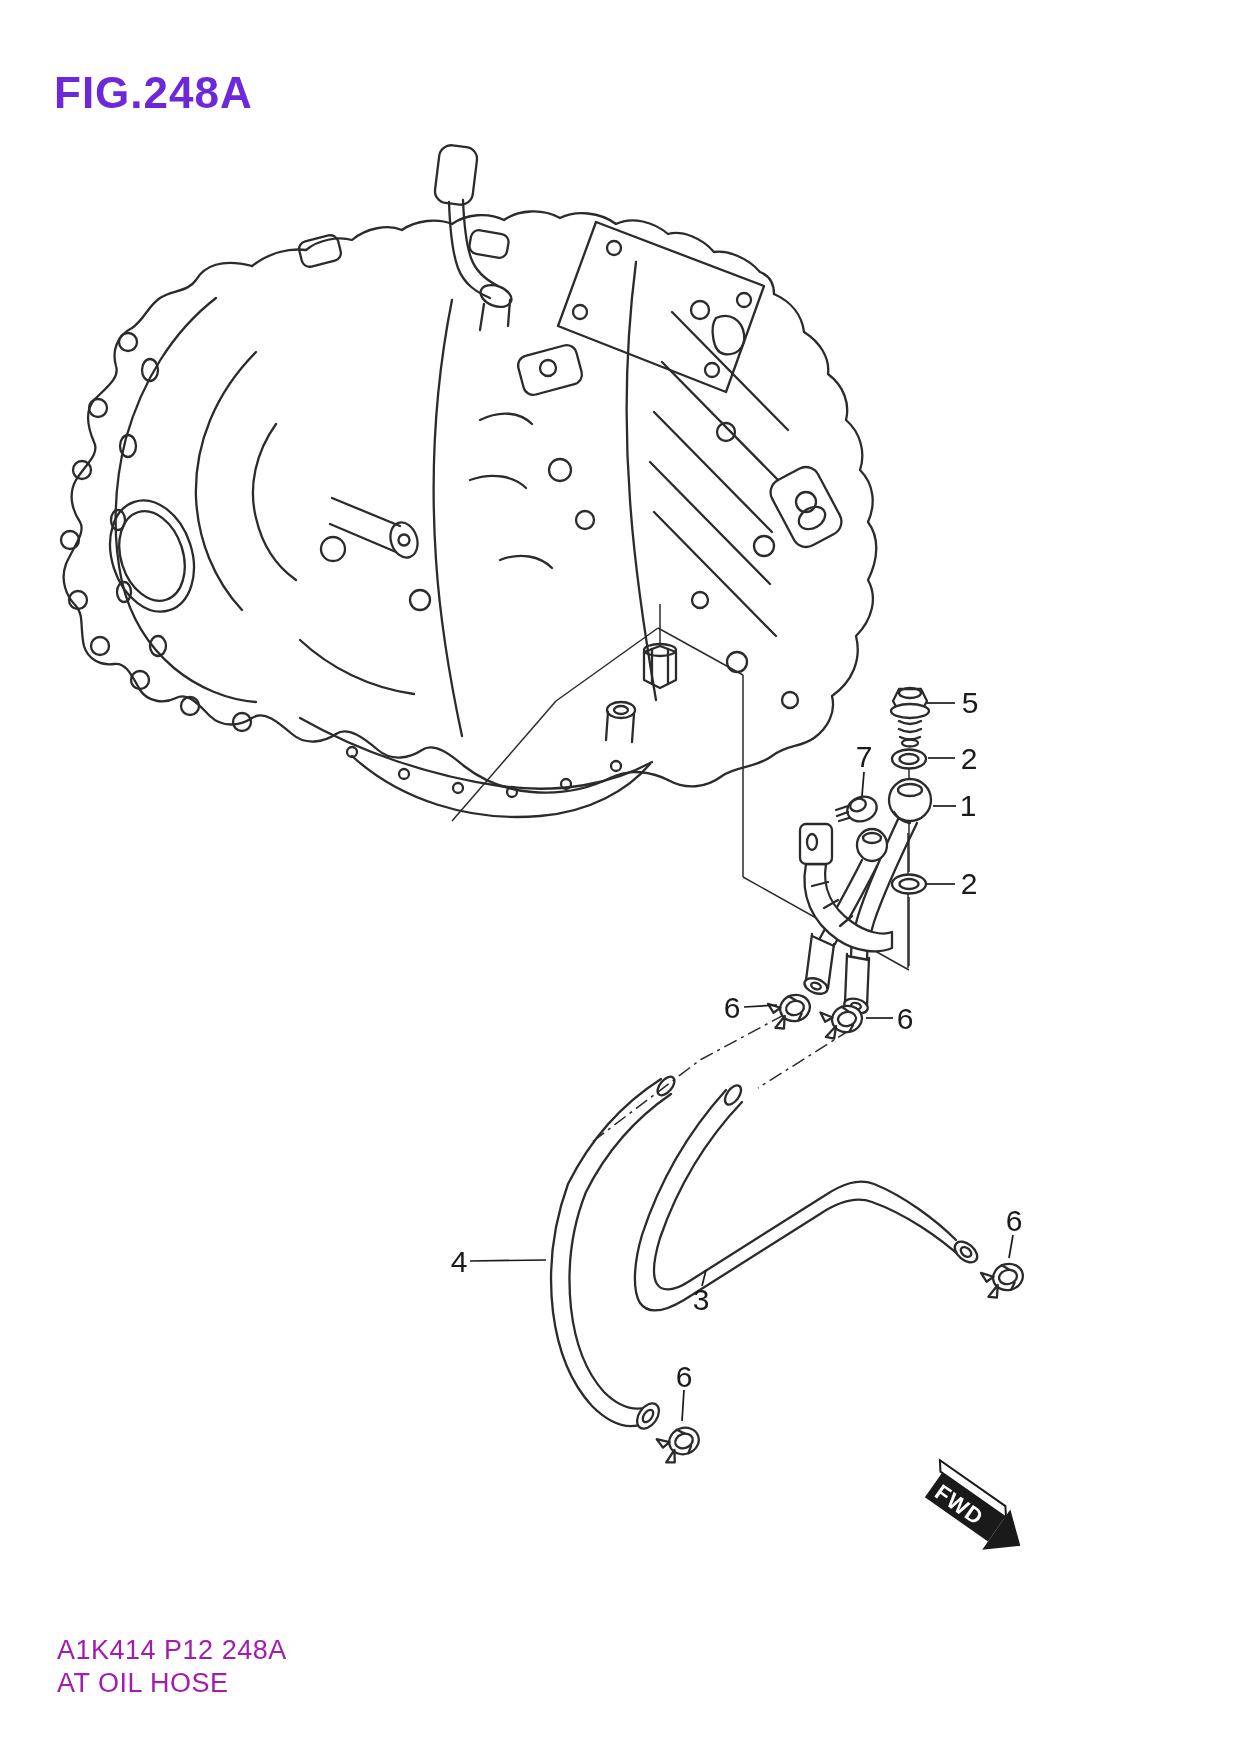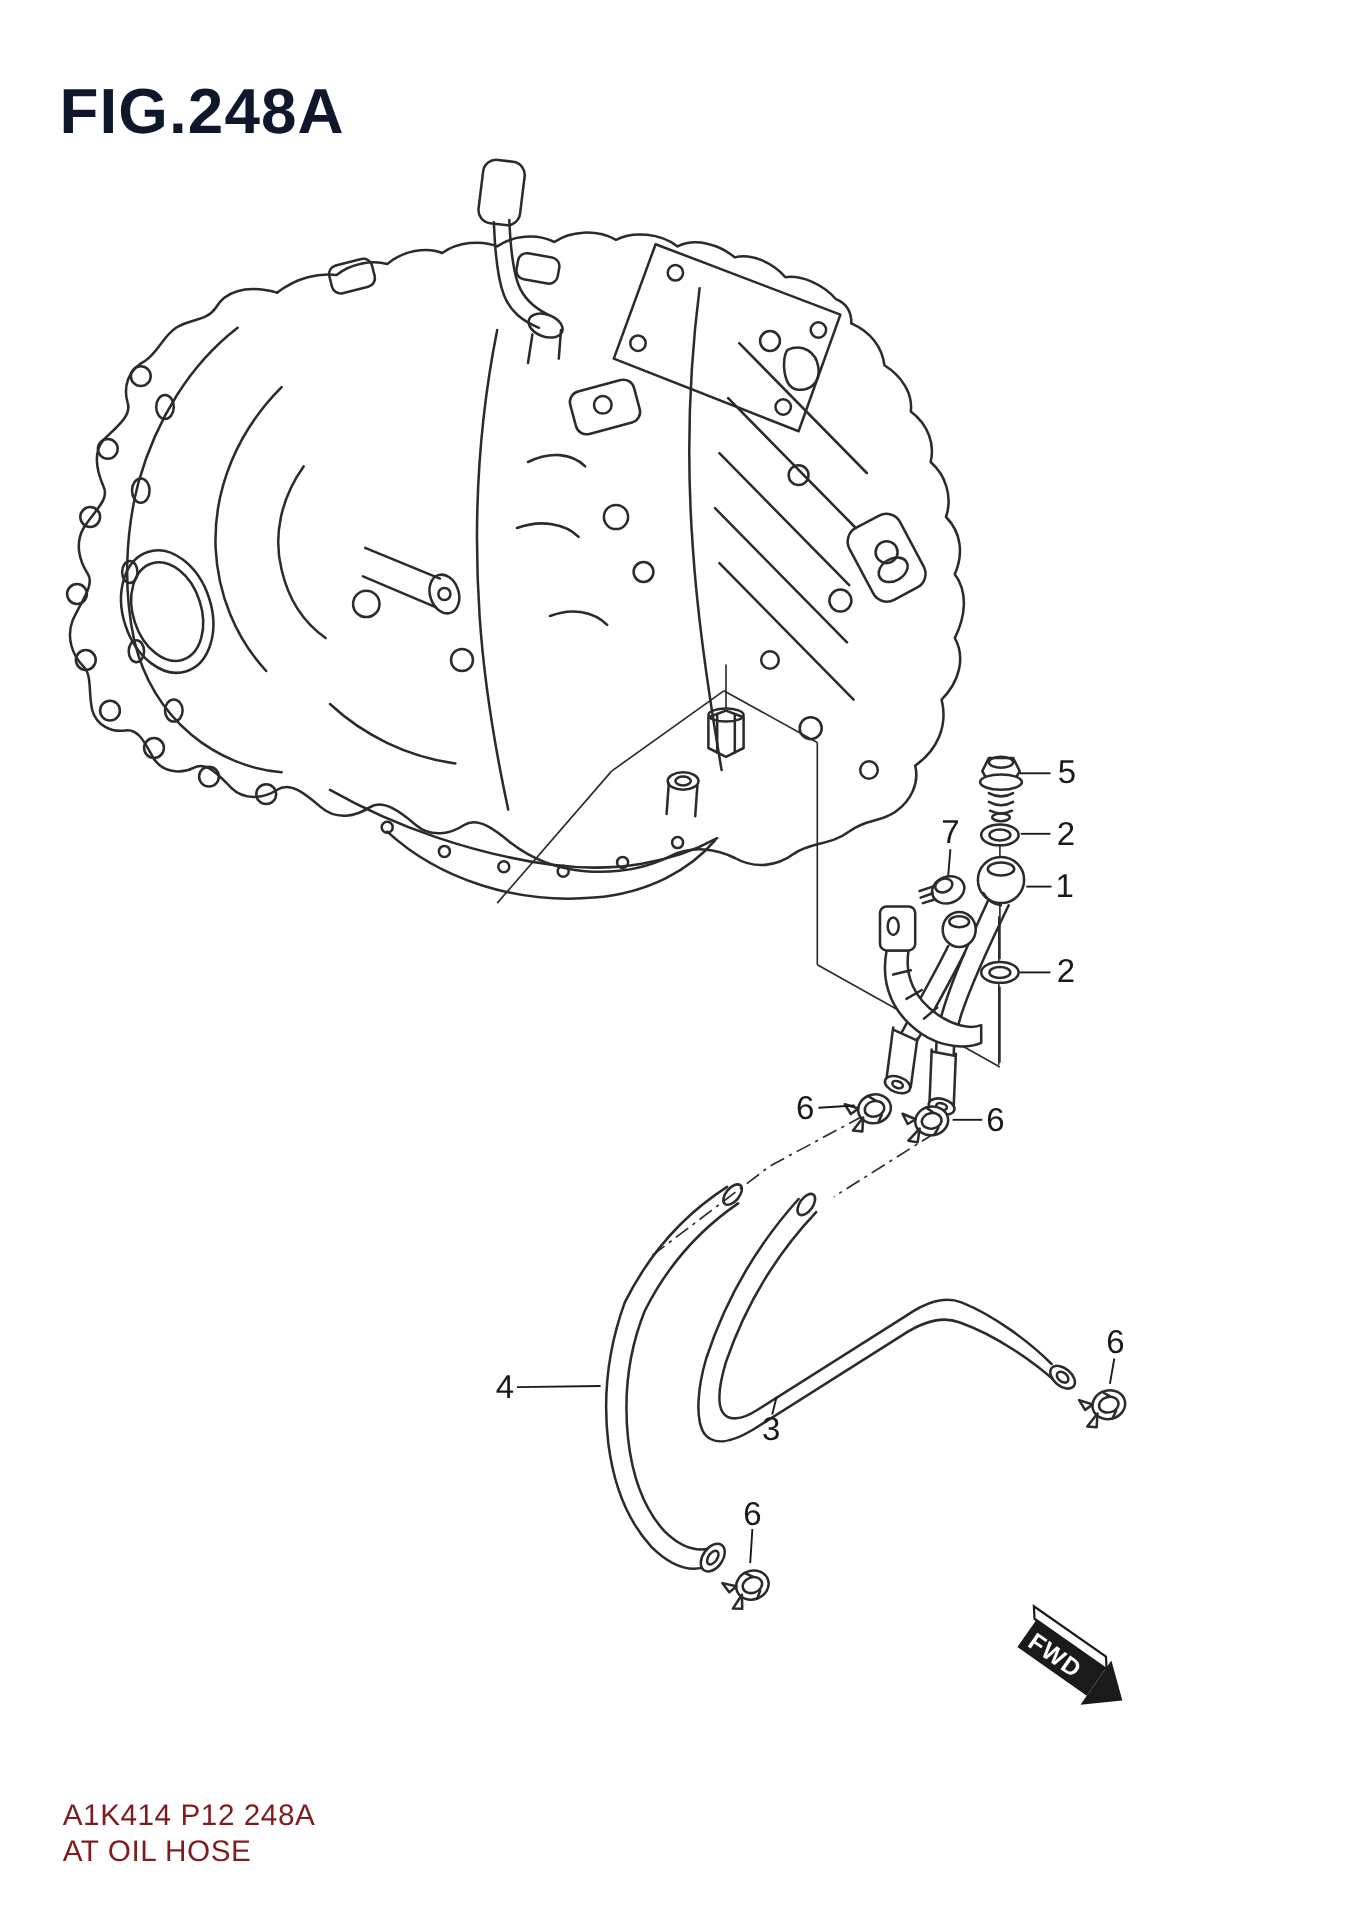--- a/index.html
+++ b/index.html
@@ -1,20 +1,20 @@
 <!DOCTYPE html>
 <html><head>
 <meta charset="utf-8">
 <style>
   html,body{margin:0;padding:0;background:#fff;}
   .page{position:relative;width:1240px;height:1754px;background:#ffffff;
         font-family:"Liberation Sans",sans-serif;overflow:hidden;}
-  .fig-title{position:absolute;left:54px;top:68px;font-size:58px;font-weight:600;
-        letter-spacing:1px;color:#0f172a;}
-  .footer{position:absolute;left:57px;top:1634px;color:#7f1d1d;font-size:27px;
+  .fig-title{position:absolute;left:54px;top:68px;font-size:44px;font-weight:600;
+        letter-spacing:1px;color:#6d28d9;}
+  .footer{position:absolute;left:57px;top:1634px;color:#a21caf;font-size:27px;
         line-height:33px;letter-spacing:0.5px;}
   .callout{position:absolute;transform:translate(-50%,-50%);font-size:30px;
         font-weight:500;color:#1a1a1a;}
   svg{position:absolute;left:0;top:0;}
   .ln{stroke:#2b2b2b;stroke-width:2.3;fill:none;stroke-linecap:round;stroke-linejoin:round;}
   .thin{stroke:#2b2b2b;stroke-width:1.5;fill:none;}
   .leader{stroke:#1a1a1a;stroke-width:1.7;fill:none;}
   .wh{fill:#ffffff;}
 </style>
 </head>

